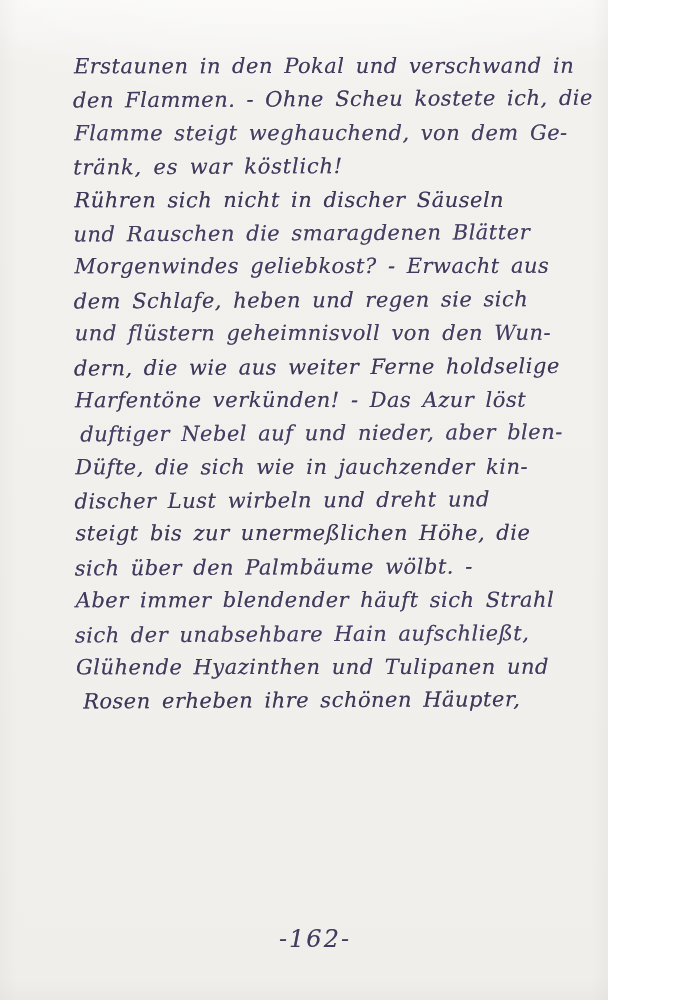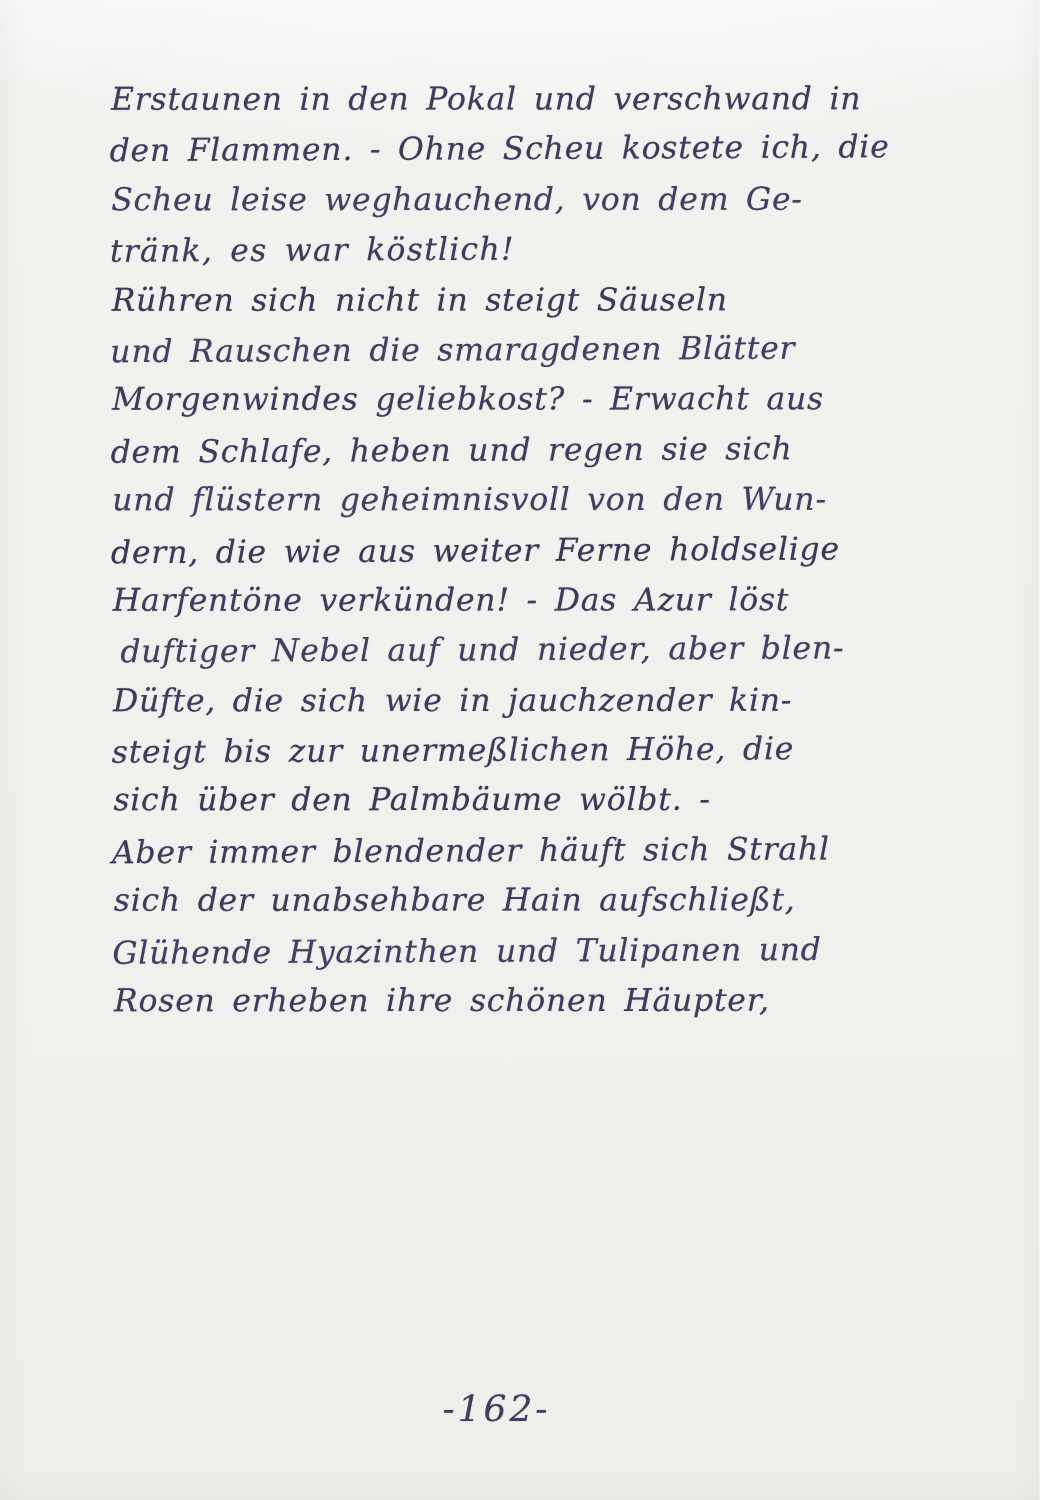--- a/index.html
+++ b/index.html
@@ -8,21 +8,21 @@
     padding: 0;
   }
   body {
     width: 693px;
     height: 1000px;
     overflow: hidden;
     font-family: "DejaVu Serif", serif;
   }
   .scan-page {
     position: relative;
-    width: 693px;
+    width: 608px;
     height: 1000px;
     background:
       radial-gradient(ellipse 900px 300px at 50% -80px, rgba(255,255,255,0.9), rgba(255,255,255,0) 60%),
       linear-gradient(180deg, #f7f6f4 0%, #f2f1ee 6%, #f1f0ed 55%, #efeeeb 100%);
   }
   
   .scan-page::before {
     content: "";
     position: absolute;
     inset: 0;
@@ -55,50 +55,51 @@
   .hand-line:nth-child(odd)  { transform: translateX(1px) rotate(0.15deg); }
   .hand-line:nth-child(even) { transform: rotate(-0.1deg); }
   .hand-line:nth-child(12)   { padding-left: 6px; }
   .hand-line:nth-child(20)   { padding-left: 8px; }
   .hand-line:nth-child(4)    { letter-spacing: 0.8px; }
   
   .hand-line:nth-child(3n)   { color: #453e62; }
   .hand-line:nth-child(5n)   { color: #3d3758; }
   .page-number {
     position: absolute;
-    left: 16px;
+    left: 0;
     top: 925px;
     width: 630px;
     text-align: center;
     font-family: "DejaVu Serif", serif;
     font-style: italic;
     font-size: 24px;
     letter-spacing: 2px;
     color: #433c5f;
     text-shadow: 0 0 0.6px rgba(63,56,94,0.55);
   }
 </style>
 </head>
 <body>
 
 <div class="scan-page">
   <div class="text-block">
     <div class="hand-line">Erstaunen in den Pokal und verschwand in</div>
     <div class="hand-line">den Flammen. - Ohne Scheu kostete ich, die</div>
-    <div class="hand-line">Scheu leise weghauchend, von dem Ge-</div>
+    <div class="hand-line">Flamme steigt weghauchend, von dem Ge-</div>
     <div class="hand-line">tränk, es war köstlich!</div>
-    <div class="hand-line">Rühren sich nicht in steigt Säuseln</div>
+    <div class="hand-line">Rühren sich nicht in discher Säuseln</div>
     <div class="hand-line">und Rauschen die smaragdenen Blätter</div>
     <div class="hand-line">Morgenwindes geliebkost? - Erwacht aus</div>
     <div class="hand-line">dem Schlafe, heben und regen sie sich</div>
     <div class="hand-line">und flüstern geheimnisvoll von den Wun-</div>
     <div class="hand-line">dern, die wie aus weiter Ferne holdselige</div>
     <div class="hand-line">Harfentöne verkünden! - Das Azur löst</div>
     <div class="hand-line">duftiger Nebel auf und nieder, aber blen-</div>
     <div class="hand-line">Düfte, die sich wie in jauchzender kin-</div>
+    <div class="hand-line">discher Lust wirbeln und dreht und</div>
     <div class="hand-line">steigt bis zur unermeßlichen Höhe, die</div>
     <div class="hand-line">sich über den Palmbäume wölbt. -</div>
     <div class="hand-line">Aber immer blendender häuft sich Strahl</div>
     <div class="hand-line">sich der unabsehbare Hain aufschließt,</div>
     <div class="hand-line">Glühende Hyazinthen und Tulipanen und</div>
     <div class="hand-line">Rosen erheben ihre schönen Häupter,</div>
   </div>
   <div class="page-number">-162-</div>
 </div>
 

